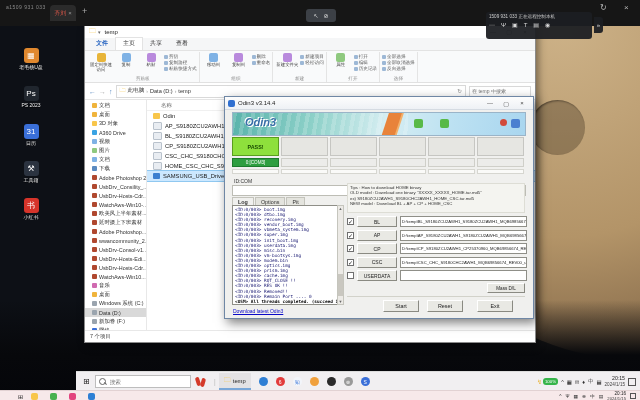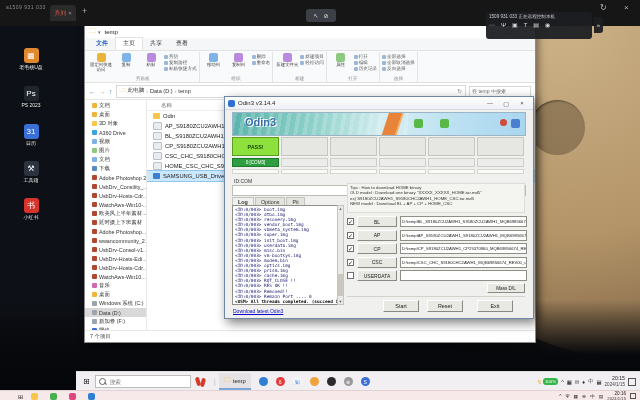--- a/index.html
+++ b/index.html
@@ -88,21 +88,21 @@
   #odin-title{left:0;top:0;width:100%;height:13px;background:linear-gradient(#fdfdfd,#eef1f5);
     display:flex;align-items:center;padding:0 3px;box-sizing:border-box;border-bottom:1px solid #d5dbe2;}
   #odin-title .ic{width:7px;height:7px;background:#2f6fd0;border-radius:2px;margin-right:3px;}
   #odin-title .name{font-size:6px;color:#222;flex:1;}
   #odin-banner{left:7px;top:15px;width:292px;height:22px;border:1px solid #9ab4c8;overflow:hidden;
     background:linear-gradient(100deg,#59b3ab 0%,#8ed1c9 28%,#d6eef2 52%,#bce1f2 75%,#a9d6ef 100%);}
   #odin-banner .stripes{position:absolute;left:0;top:0;width:60%;height:100%;
     background:repeating-linear-gradient(100deg,rgba(255,255,255,.18) 0 4px,rgba(255,255,255,0) 4px 9px);}
   #odin-banner .orange{position:absolute;left:52%;top:-4px;width:13px;height:32px;background:#e8833a;
     transform:skewX(-18deg);box-shadow:2px 0 0 #f2b06a;}
-  #odin-banner .logo{position:absolute;left:12px;top:3px;font-size:11px;
+  #odin-banner .logo{position:absolute;left:12px;top:3px;font-size:11px;font-style:italic;
     font-weight:bold;color:#3a6ea8;text-shadow:1px 1px 0 #fff,-1px -1px 0 #fff;}
   .banner-chip{position:absolute;width:9px;height:9px;border-radius:2px;top:6px;}
   #odin-slots,#odin-coms,#odin-progs{left:7px;display:grid;grid-template-columns:repeat(6,1fr);gap:2px;width:292px;}
   #odin-slots{top:40px;height:19px;}
   #odin-coms{top:61px;height:9px;}
   #odin-progs{top:72px;height:5px;}
   .slot{background:#e6e6e2;border:1px solid #c6c6c2;display:flex;align-items:center;justify-content:center;
     font-size:5.4px;font-weight:bold;color:#184a00;}
   .slot.pass{background:#8ee03c;border-color:#5a9e1e;}
   .com{background:#ececea;border:1px solid #cfcfc9;display:flex;align-items:center;justify-content:center;

